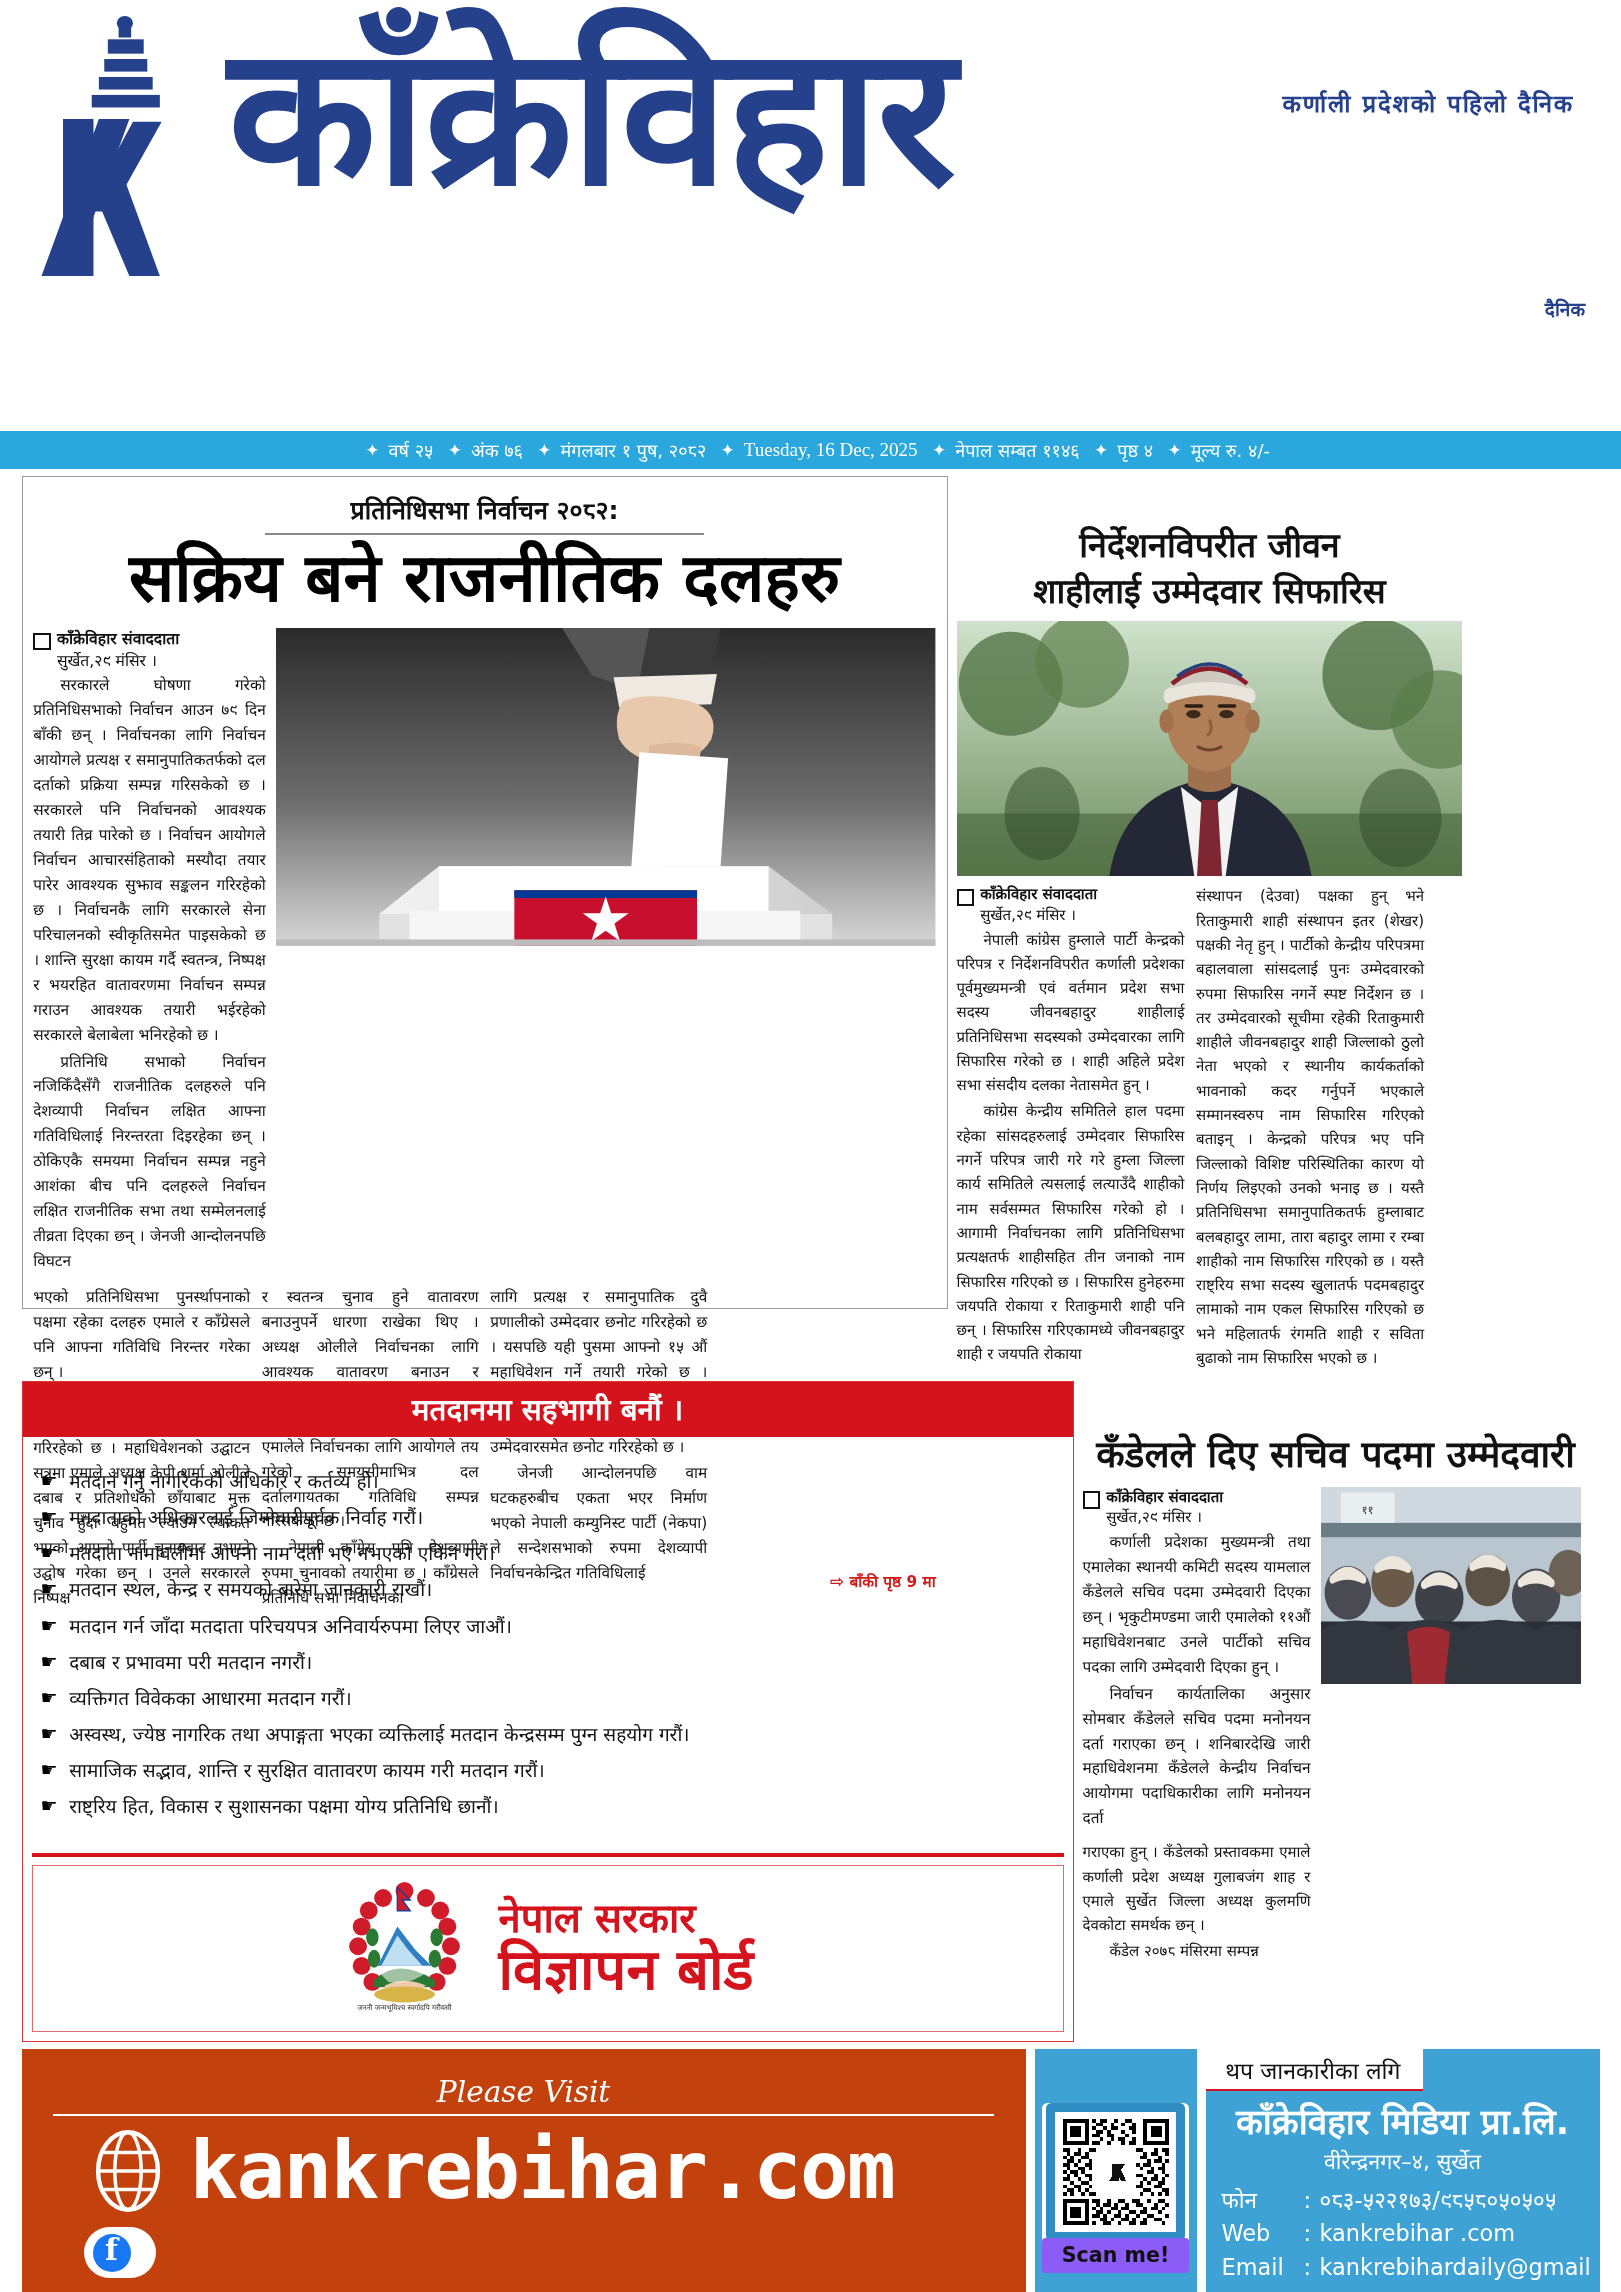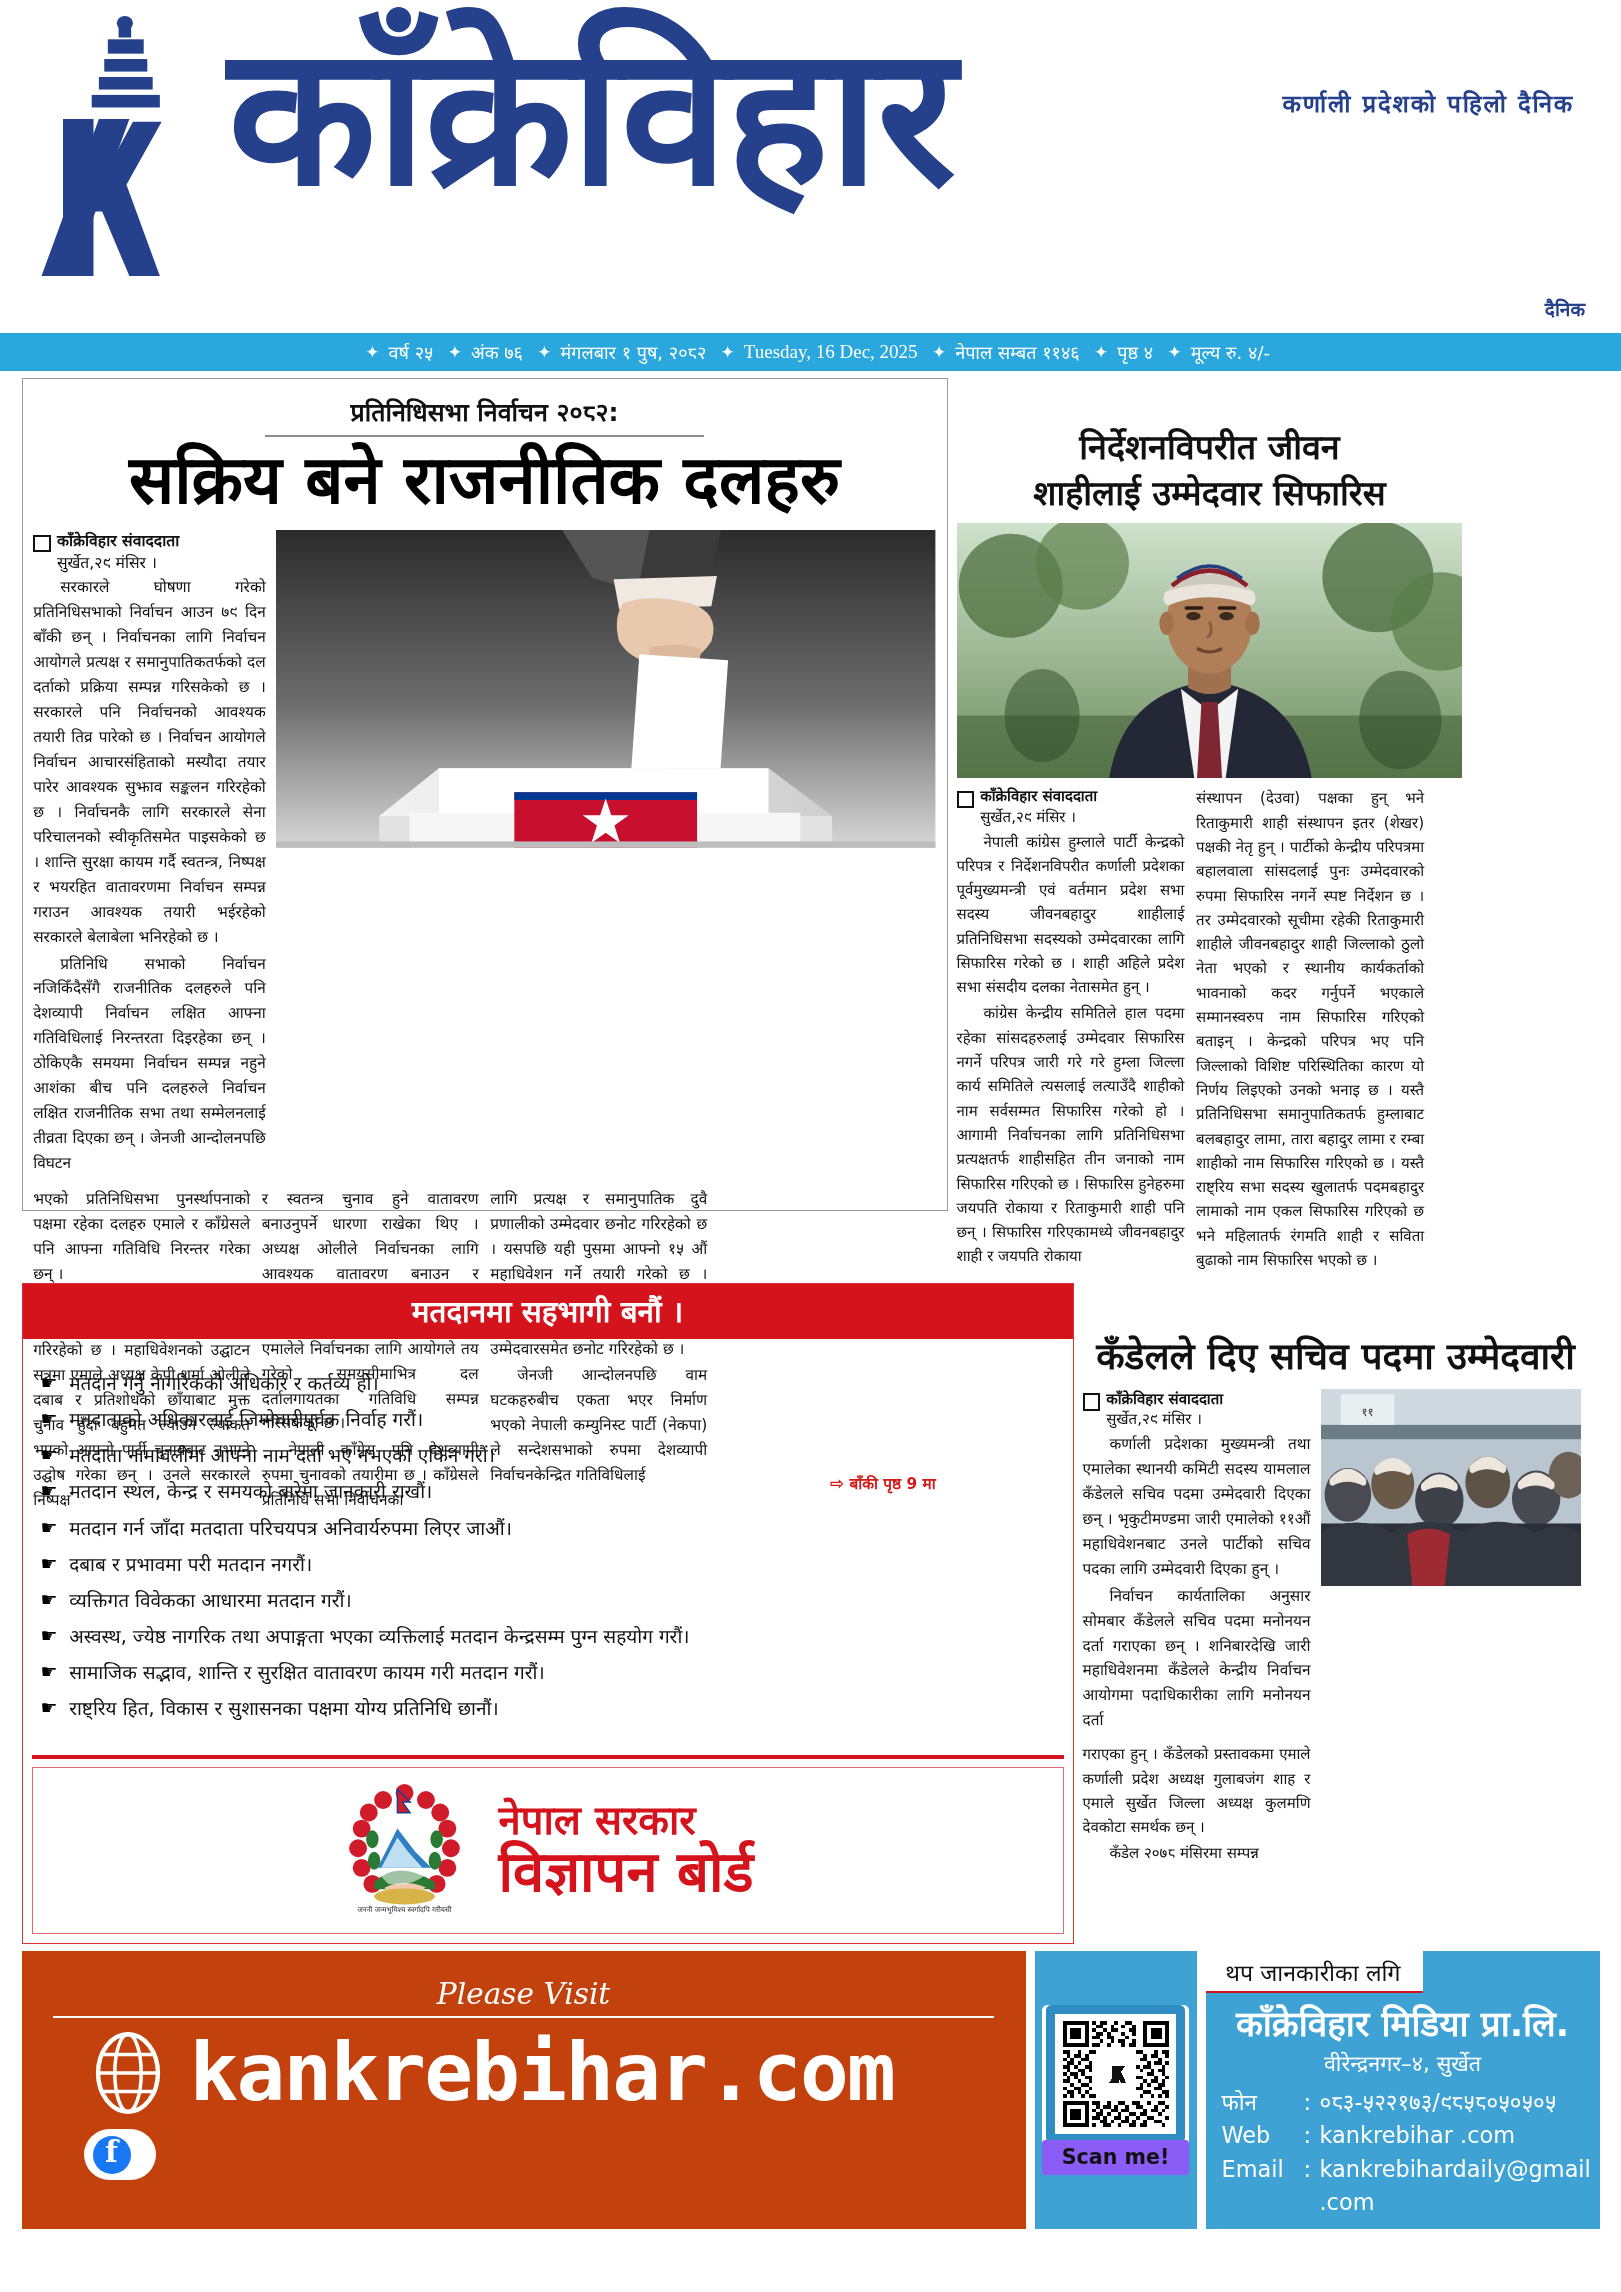--- a/index.html
+++ b/index.html
@@ -5,21 +5,21 @@
 <style>
   html,body{margin:0;padding:0;background:#ffffff;}
   body{
     width:1621px;height:2293px;
     font-family:"Liberation Sans","DejaVu Sans",sans-serif;
     color:#111;overflow:hidden;position:relative;
   }
   .page{width:1621px;height:2293px;position:relative;box-sizing:border-box;}
 
   
-  .masthead{position:relative;height:333px;padding:12px 25px;box-sizing:border-box;}
+  .masthead{position:relative;height:431px;padding:12px 25px;box-sizing:border-box;}
   .logo-wrap{position:absolute;left:36px;top:16px;display:flex;align-items:flex-end;}
   .logo-mark{width:193px;height:269px;position:relative;}
   .masthead-title{
     position:absolute;left:228px;top:19.7px;
     font-family:"DejaVu Sans",sans-serif;
     font-size:193px;line-height:1;font-weight:bold;color:#26418c;
     letter-spacing:-1.8px;white-space:nowrap;
   }
   .tagline{
     position:absolute;right:47px;top:86px;

